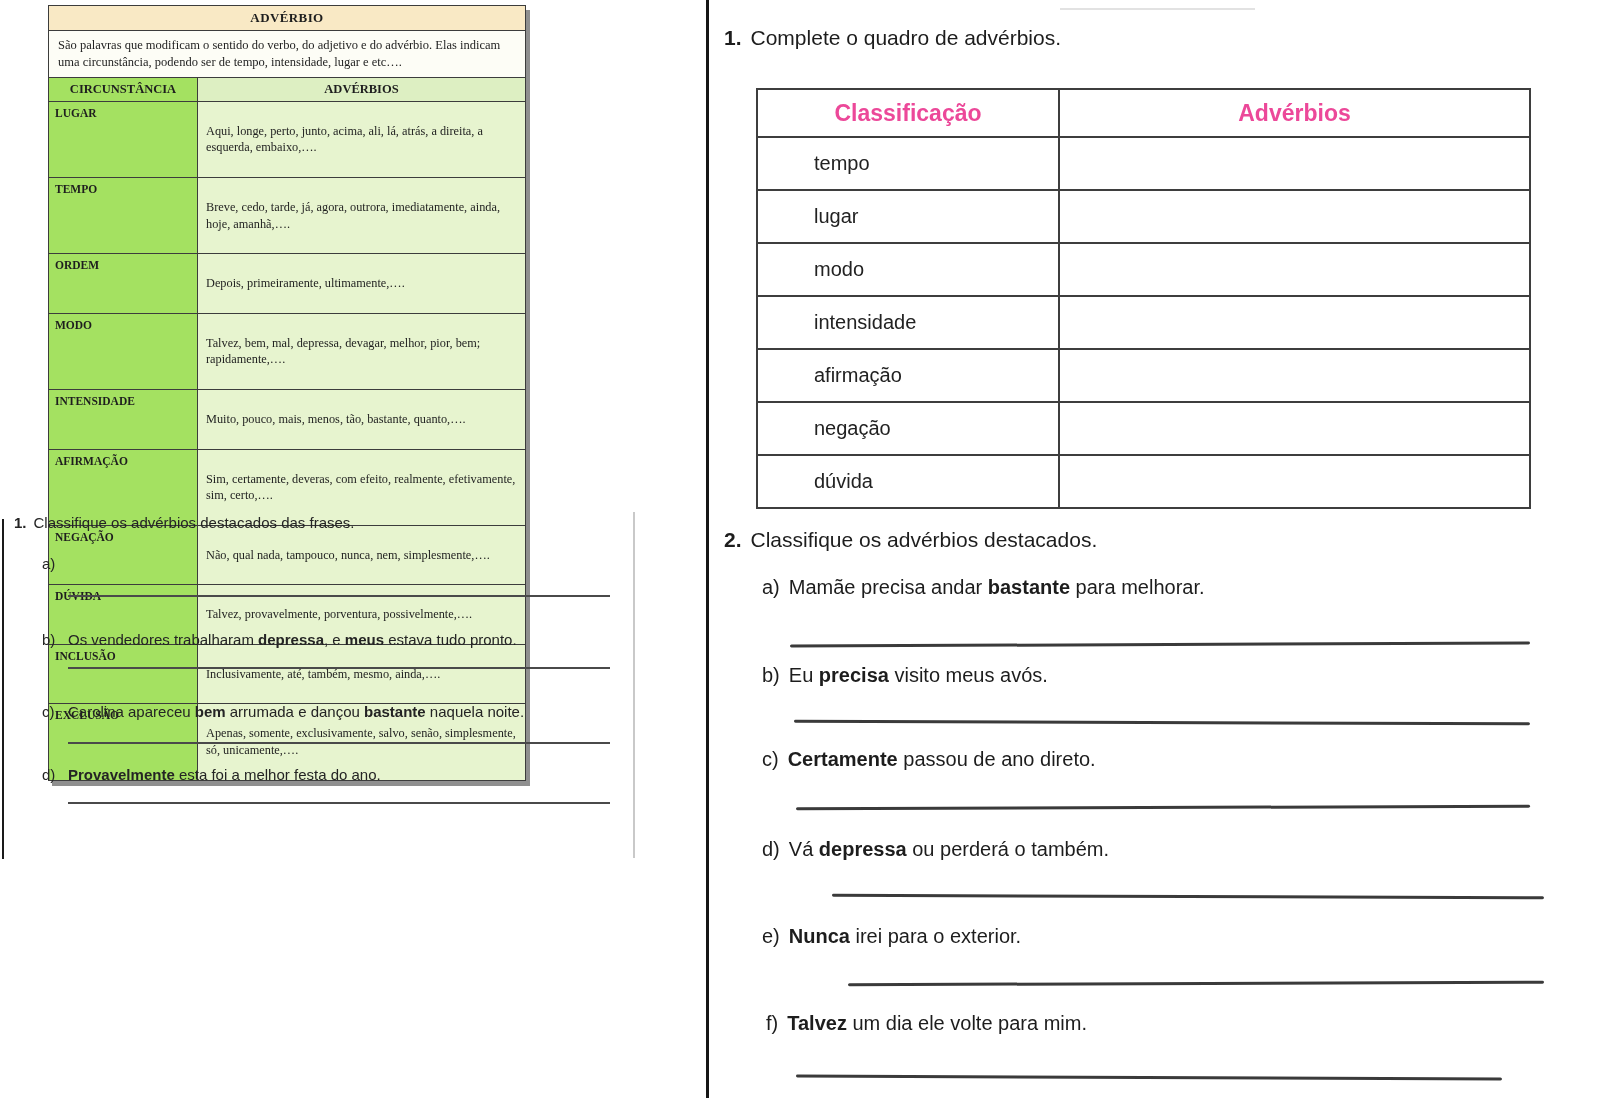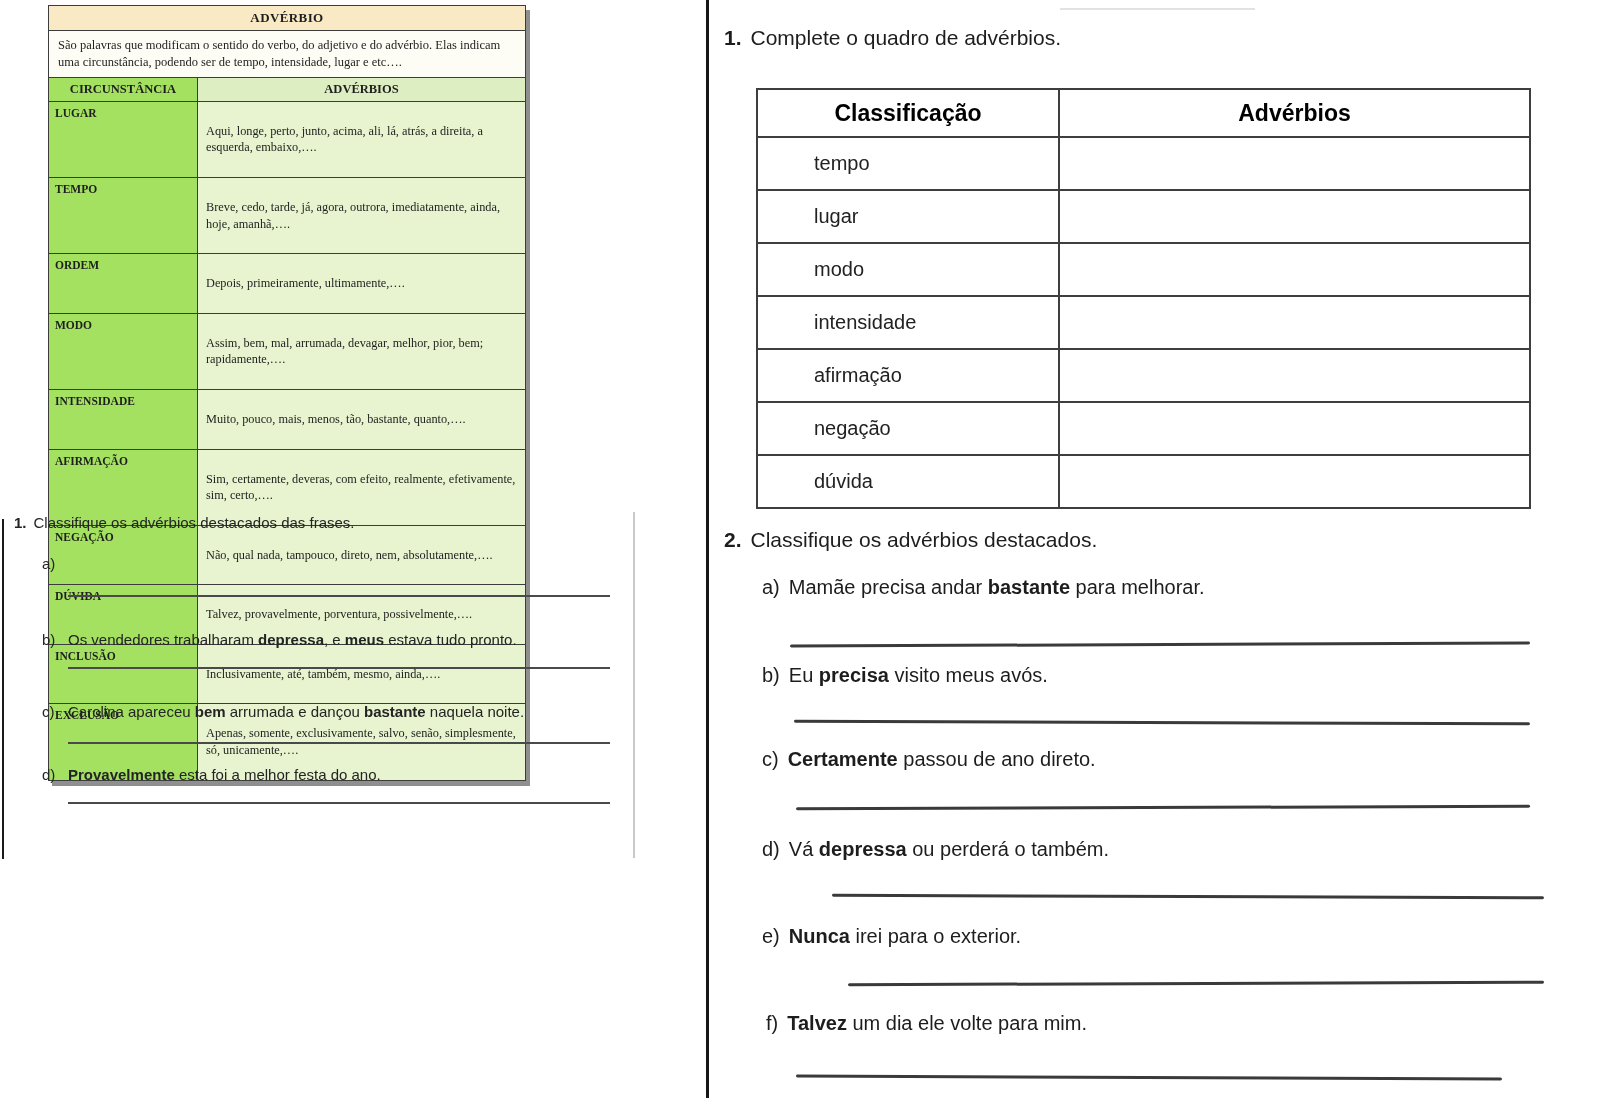--- a/index.html
+++ b/index.html
@@ -34,21 +34,21 @@
 
   
   .divider-v{position:absolute;left:706px;top:0;width:3px;height:1098px;background:#161616;}
 
   
   .right-col{position:absolute;left:718px;top:0;width:870px;color:#1d1d1d;}
   .r-title{position:absolute;left:6px;display:flex;gap:9px;font-size:21px;}
   .r-title .num{font-weight:bold;}
   .quadro{position:absolute;left:38px;top:88px;width:775px;border-collapse:collapse;table-layout:fixed;}
   .quadro th,.quadro td{border:2.5px solid #3e3e3e;}
-  .quadro th{height:44px;font-size:23px;font-weight:bold;text-align:center;color:#000000;}
+  .quadro th{height:44px;font-size:23px;font-weight:bold;text-align:center;color:#ec4899;}
   .quadro .q-label{height:49px;font-size:20px;padding-left:56px;color:#222;}
   .quadro .q-answer{background:#fff;}
   .q-col1{width:298px;}
 
   .r-item{position:absolute;display:flex;gap:9px;font-size:20px;line-height:1.3;}
   .r-line{position:absolute;height:3px;background:#3a3a3a;border-radius:2px;}
 </style>
 </head>
 <body>
 
@@ -73,33 +73,33 @@
     <tr>
       <td class="cell-label">TEMPO</td>
       <td class="cell-value">Breve, cedo, tarde, já, agora, outrora, imediatamente, ainda, hoje, amanhã,….</td>
     </tr>
     <tr>
       <td class="cell-label">ORDEM</td>
       <td class="cell-value">Depois, primeiramente, ultimamente,….</td>
     </tr>
     <tr>
       <td class="cell-label">MODO</td>
-      <td class="cell-value">Assim, bem, mal, arrumada, devagar, melhor, pior, bem; rapidamente,….</td>
+      <td class="cell-value">Talvez, bem, mal, depressa, devagar, melhor, pior, bem; rapidamente,….</td>
     </tr>
     <tr>
       <td class="cell-label">INTENSIDADE</td>
       <td class="cell-value">Muito, pouco, mais, menos, tão, bastante, quanto,….</td>
     </tr>
     <tr>
       <td class="cell-label">AFIRMAÇÃO</td>
       <td class="cell-value">Sim, certamente, deveras, com efeito, realmente, efetivamente, sim, certo,….</td>
     </tr>
     <tr>
       <td class="cell-label">NEGAÇÃO</td>
-      <td class="cell-value">Não, qual nada, tampouco, direto, nem, absolutamente,….</td>
+      <td class="cell-value">Não, qual nada, tampouco, nunca, nem, simplesmente,….</td>
     </tr>
     <tr>
       <td class="cell-label">DÚVIDA</td>
       <td class="cell-value">Talvez, provavelmente, porventura, possivelmente,….</td>
     </tr>
     <tr>
       <td class="cell-label">INCLUSÃO</td>
       <td class="cell-value">Inclusivamente, até, também, mesmo, ainda,….</td>
     </tr>
     <tr>

